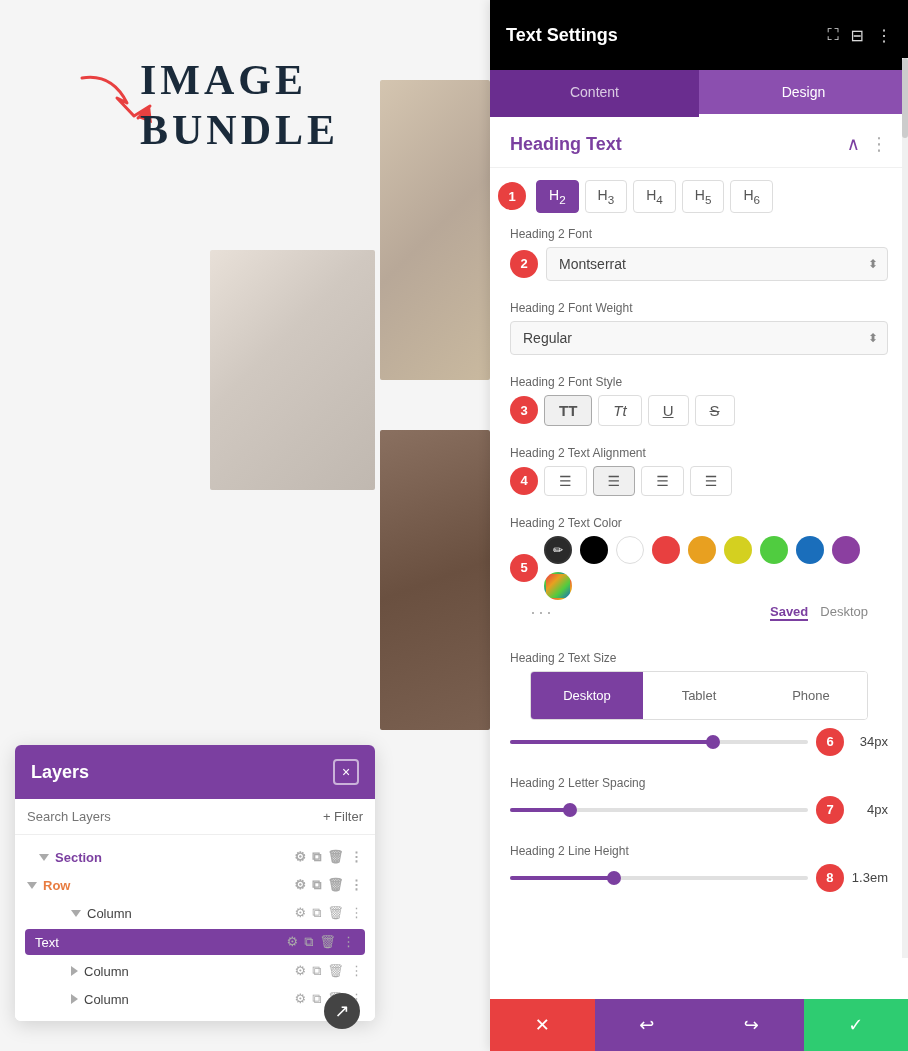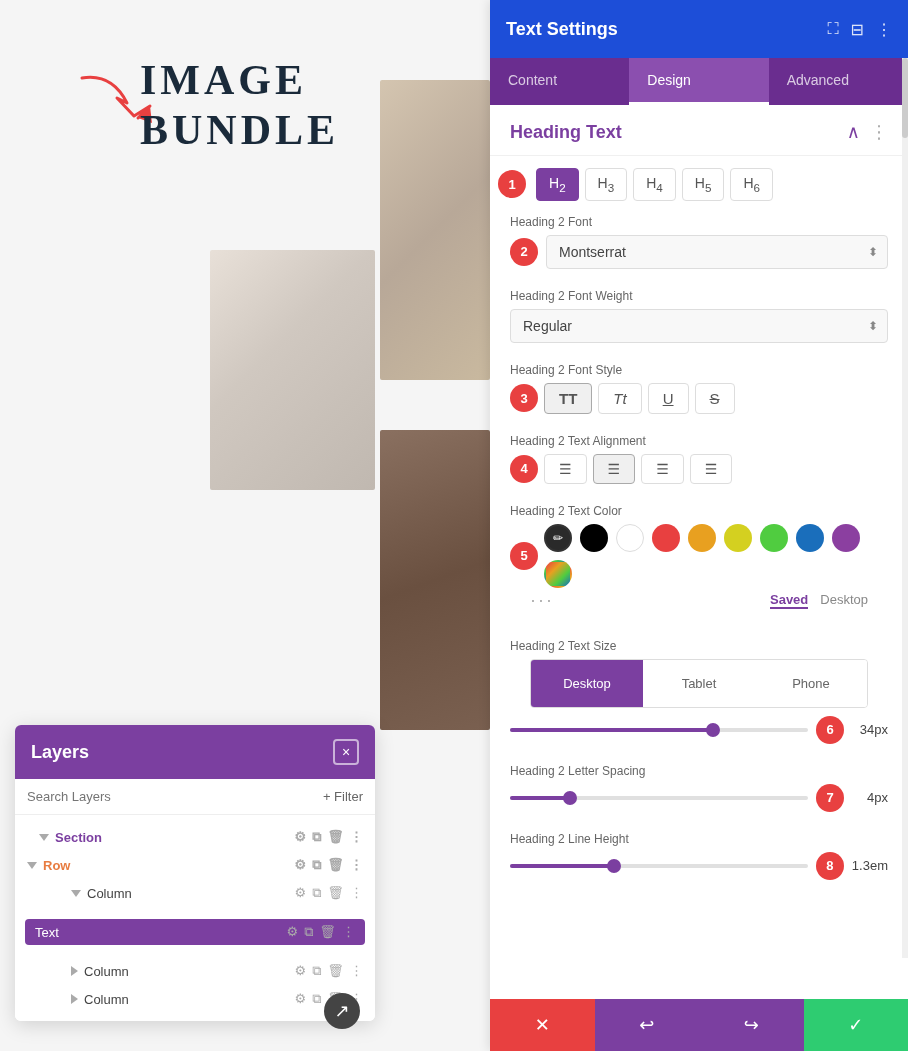--- a/index.html
+++ b/index.html
@@ -158,21 +158,21 @@
       border-top: 7px solid #aaa;
       flex-shrink: 0;
     }
 
     .layer-item.section-row { color: #7b3fa0; font-weight: 600; }
     .layer-item.row-row { color: #e87c40; font-weight: 600; }
     .layer-item.active-text {
       background: #7b3fa0;
       color: #fff;
       border-radius: 4px;
-      margin: 12px 10px;
+      margin: 2px 10px;
       padding: 5px 10px;
     }
 
     .layer-indent-1 { padding-left: 24px; }
     .layer-indent-2 { }
     .layer-indent-3 { padding-left: 56px; }
     .layer-indent-4 { padding-left: 70px; }
 
     .layer-icons {
       margin-left: auto;
@@ -207,24 +207,24 @@
       top: 0; right: 0;
       width: 418px;
       height: 1051px;
       background: #fff;
       box-shadow: -2px 0 10px rgba(0,0,0,0.1);
       display: flex;
       flex-direction: column;
     }
 
     .settings-header {
-      background: #1d4ed8;
+      background: #000000;
       color: #fff;
       padding: 0 16px;
-      height: 58px;
+      height: 70px;
       display: flex;
       align-items: center;
       justify-content: space-between;
       flex-shrink: 0;
     }
 
     .settings-title {
       font-size: 18px;
       font-weight: 600;
     }
@@ -243,21 +243,21 @@
 
     .settings-tabs {
       display: flex;
       background: #6a2d8f;
       flex-shrink: 0;
     }
 
     .settings-tab {
       flex: 1;
       padding: 14px 18px;
-      text-align: left;
+      text-align: center;
       color: rgba(255,255,255,0.75);
       font-size: 14px;
       cursor: pointer;
       border-bottom: 3px solid transparent;
     }
 
     .settings-tab.active {
       color: #fff;
       background: #8b4faf;
       border-bottom: 3px solid #fff;
@@ -683,21 +683,20 @@
     <div class="settings-header-icons">
       <span class="header-icon-btn">⛶</span>
       <span class="header-icon-btn">⊟</span>
       <span class="header-icon-btn">⋮</span>
     </div>
   </div>
 
   <div class="settings-tabs">
     <div class="settings-tab">Content</div>
     <div class="settings-tab active">Design</div>
-    <div class="settings-tab">Advanced</div>
   </div>
 
   <div class="settings-body">
 
     <div class="section-header">
       <span class="section-title">Heading Text</span>
       <div class="section-header-icons">
         <span style="color:#7b3fa0;font-size:18px;">∧</span>
         <span style="color:#aaa;font-size:18px;">⋮</span>
       </div>

